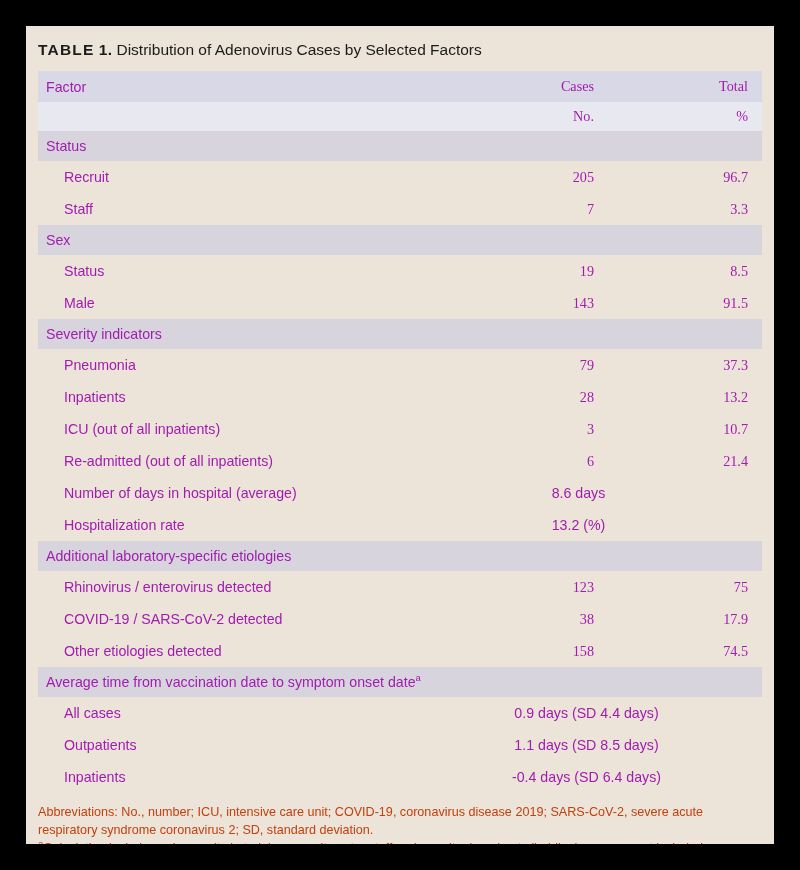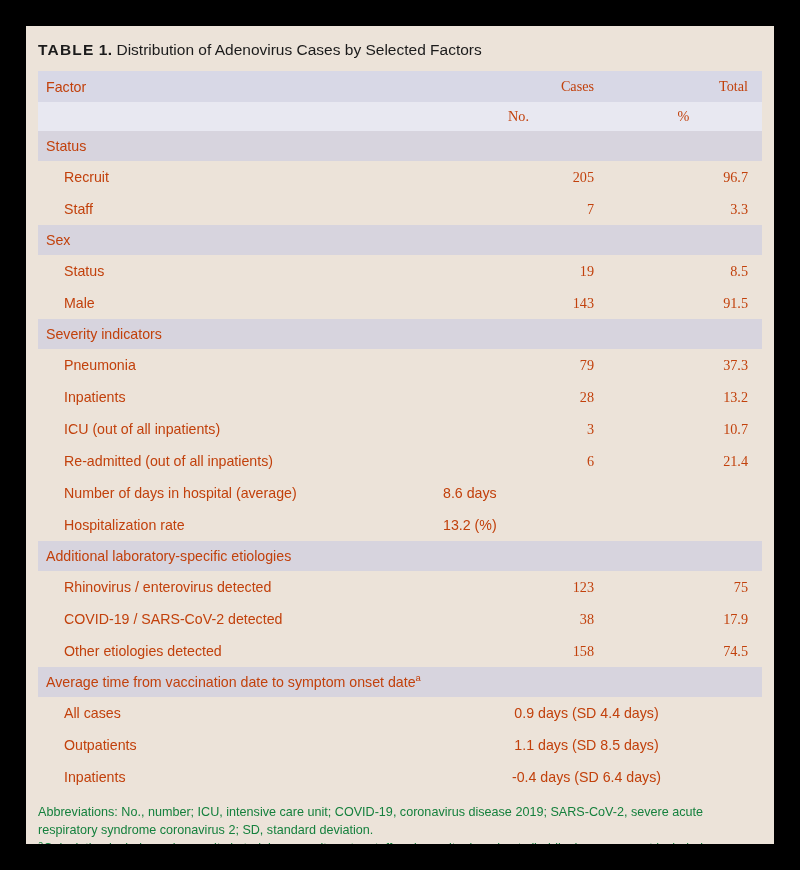--- a/index.html
+++ b/index.html
@@ -44,36 +44,35 @@
   .table-title .tbl-num {
     font-weight: bold;
     letter-spacing: 0.2px;
   }
   table.tbl {
     width: 724px;
     margin: 12px 0 0 12px;
     border-collapse: collapse;
     table-layout: fixed;
     font-size: 14.2px;
-    color: #c2410c;
+    color: #a21caf;
   }
   table.tbl col.c-factor { width: 404px; }
   table.tbl col.c-cases  { width: 176px; }
   table.tbl col.c-total  { width: 144px; }
 
   tr.head-main > td {
     background: #d8d8e6;
     height: 29px;
     vertical-align: middle;
   }
   tr.head-sub > td {
     background: #e8e8f1;
     height: 27px;
     vertical-align: middle;
-    text-align: center;
   }
   tr.section > td {
     background: #d7d4de;
     height: 28px;
     vertical-align: middle;
   }
   tr.data > td {
     background: #ece3d9;
     height: 30px;
     vertical-align: middle;
@@ -87,36 +86,36 @@
   }
   td.num {
     text-align: right;
     padding-right: 24px;
     font-family: Liberation Serif, serif;
   }
   td.num.total {
     padding-right: 14px;
   }
   td.span-center {
-    text-align: left;
+    text-align: center;
     padding-right: 48px;
   }
   td.span-center-b {
     text-align: center;
     padding-right: 32px;
   }
   sup.fn {
     font-size: 9.5px;
     vertical-align: super;
     line-height: 0;
   }
   .footnotes {
     margin: 11px 12px 0 12px;
     font-size: 12.6px;
-    color: #15803d;
+    color: #c2410c;
     line-height: 1.42;
   }
   .footnotes .fn-line { }
   .footnotes .fn-marker {
     font-size: 9.5px;
     vertical-align: super;
     line-height: 0;
   }
 </style>
 </head>

